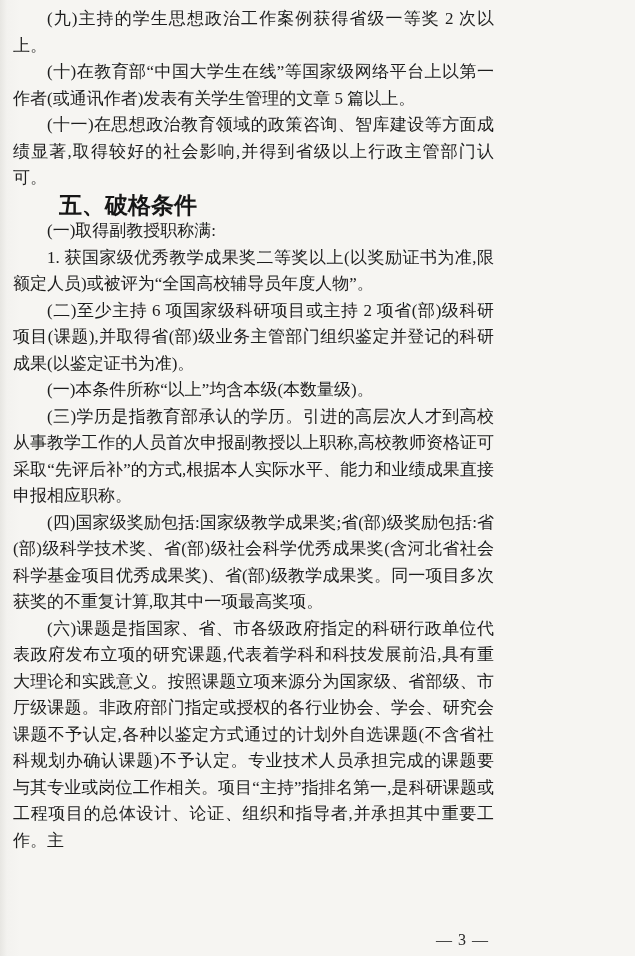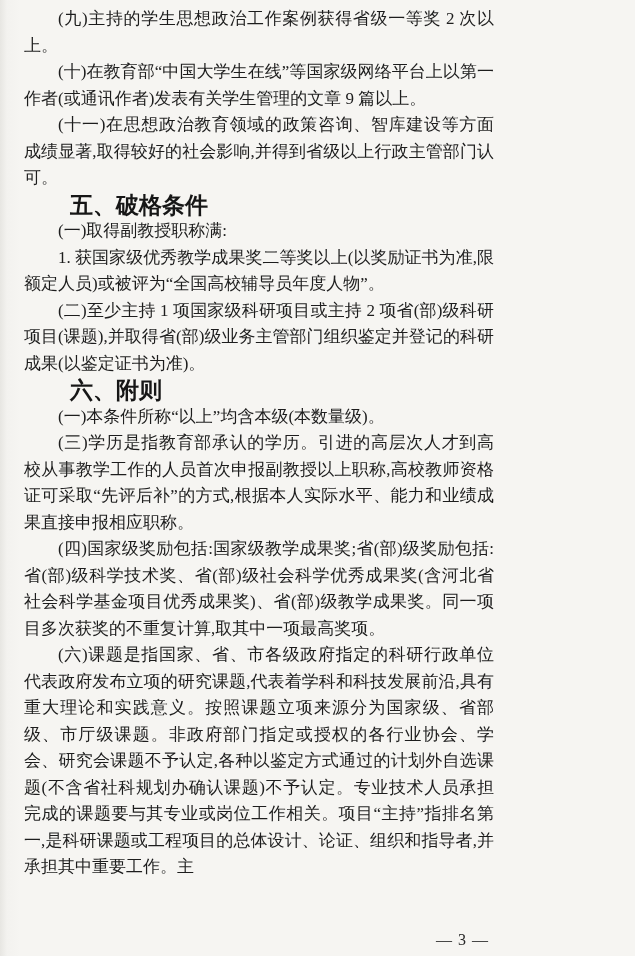--- a/index.html
+++ b/index.html
@@ -10,21 +10,21 @@
     width: 635px;
     height: 956px;
     background: #f6f5f2;
     overflow: hidden;
   }
   .page {
     position: relative;
     width: 509px;
     height: 956px;
     box-sizing: border-box;
-    padding: 6px 15px 0 24px;
+    padding: 6px 15px 0 13px;
     background: linear-gradient(90deg, #e7e6e2 0px, #f3f2ef 7px, #f6f5f2 20px);
     overflow: hidden;
   }
   .doc {
     color: #1d1d1d;
     font-family: "Liberation Serif", "DejaVu Serif", serif;
     font-size: 17px;
     line-height: 26.5px;
     text-align: justify;
     text-justify: inter-ideograph;
@@ -51,27 +51,26 @@
     color: #262626;
     letter-spacing: 1px;
   }
 </style>
 </head>
 <body>
 
 <div class="page">
   <div class="doc">
     <p class="para">(九)主持的学生思想政治工作案例获得省级一等奖 2 次以上。</p>
-    <p class="para">(十)在教育部“中国大学生在线”等国家级网络平台上以第一作者(或通讯作者)发表有关学生管理的文章 9 篇以上。</p>
+    <p class="para">(十)在教育部“中国大学生在线”等国家级网络平台上以第一作者(或通讯作者)发表有关学生管理的文章 5 篇以上。</p>
     <p class="para">(十一)在思想政治教育领域的政策咨询、智库建设等方面成绩显著,取得较好的社会影响,并得到省级以上行政主管部门认可。</p>
     <h2 class="heading">五、破格条件</h2>
     <p class="para">(一)取得副教授职称满:</p>
     <p class="para">1. 获国家级优秀教学成果奖二等奖以上(以奖励证书为准,限额定人员)或被评为“全国高校辅导员年度人物”。</p>
-    <p class="para">(二)至少主持 1 项国家级科研项目或主持 2 项省(部)级科研项目(课题),并取得省(部)级业务主管部门组织鉴定并登记的科研成果(以鉴定证书为准)。</p>
-    <h2 class="heading">六、附则</h2>
+    <p class="para">(二)至少主持 6 项国家级科研项目或主持 2 项省(部)级科研项目(课题),并取得省(部)级业务主管部门组织鉴定并登记的科研成果(以鉴定证书为准)。</p>
     <p class="para">(一)本条件所称“以上”均含本级(本数量级)。</p>
     <p class="para">(三)学历是指教育部承认的学历。引进的高层次人才到高校从事教学工作的人员首次申报副教授以上职称,高校教师资格证可采取“先评后补”的方式,根据本人实际水平、能力和业绩成果直接申报相应职称。</p>
     <p class="para">(四)国家级奖励包括:国家级教学成果奖;省(部)级奖励包括:省(部)级科学技术奖、省(部)级社会科学优秀成果奖(含河北省社会科学基金项目优秀成果奖)、省(部)级教学成果奖。同一项目多次获奖的不重复计算,取其中一项最高奖项。</p>
     <p class="para">(六)课题是指国家、省、市各级政府指定的科研行政单位代表政府发布立项的研究课题,代表着学科和科技发展前沿,具有重大理论和实践意义。按照课题立项来源分为国家级、省部级、市厅级课题。非政府部门指定或授权的各行业协会、学会、研究会课题不予认定,各种以鉴定方式通过的计划外自选课题(不含省社科规划办确认课题)不予认定。专业技术人员承担完成的课题要与其专业或岗位工作相关。项目“主持”指排名第一,是科研课题或工程项目的总体设计、论证、组织和指导者,并承担其中重要工作。主</p>
   </div>
   <div class="footer">
     <span>— 3 —</span>
   </div>
 </div>
 

